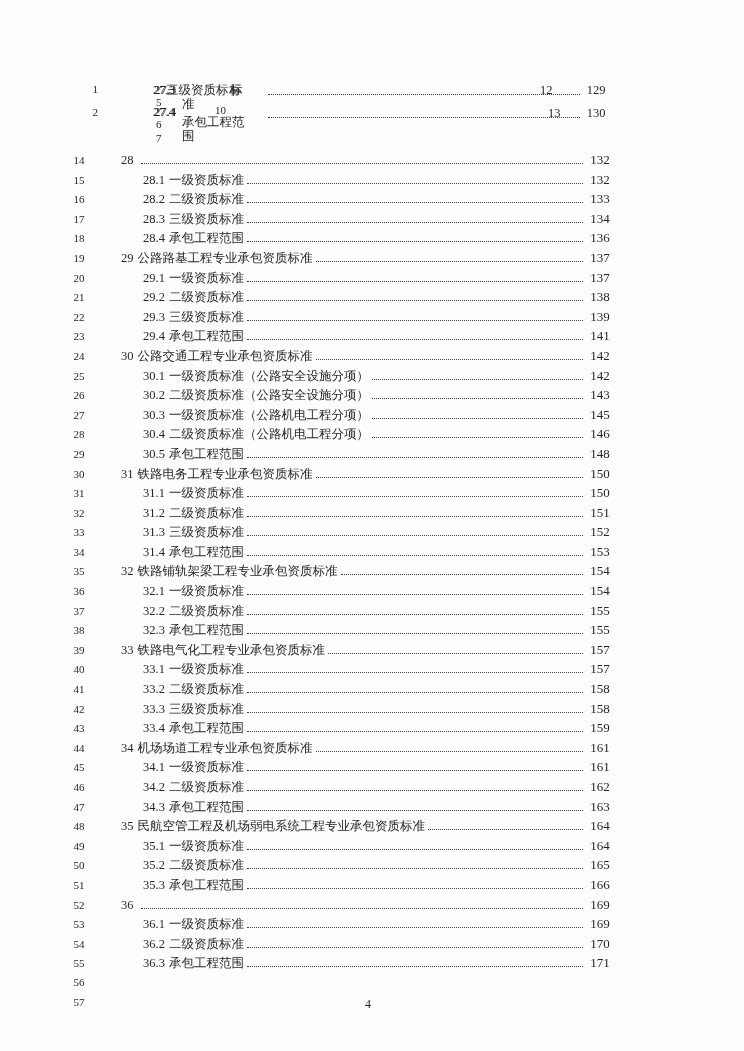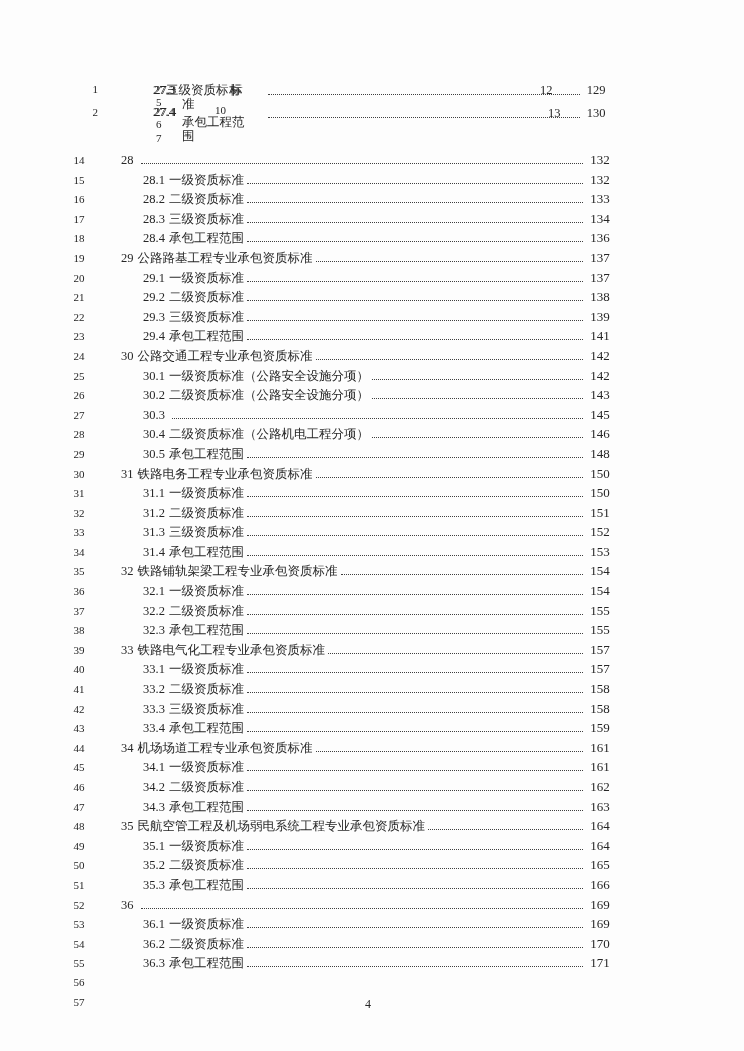--- a/index.html
+++ b/index.html
@@ -171,20 +171,21 @@
         <span class="gap2"></span>
         <span class="entry-no">30.2</span>
         <span class="entry-title">二级资质标准（公路安全设施分项）</span>
         <span class="leader"></span>
         <span class="pnum">143</span>
       </div>
       <div class="row">
         <span class="lnum">27</span>
         <span class="gap2"></span>
         <span class="entry-no">30.3</span>
+        <span class="entry-title">一级资质标准（公路机电工程分项）</span>
         <span class="leader"></span>
         <span class="pnum">145</span>
       </div>
       <div class="row">
         <span class="lnum">28</span>
         <span class="gap2"></span>
         <span class="entry-no">30.4</span>
         <span class="entry-title">二级资质标准（公路机电工程分项）</span>
         <span class="leader"></span>
         <span class="pnum">146</span>

